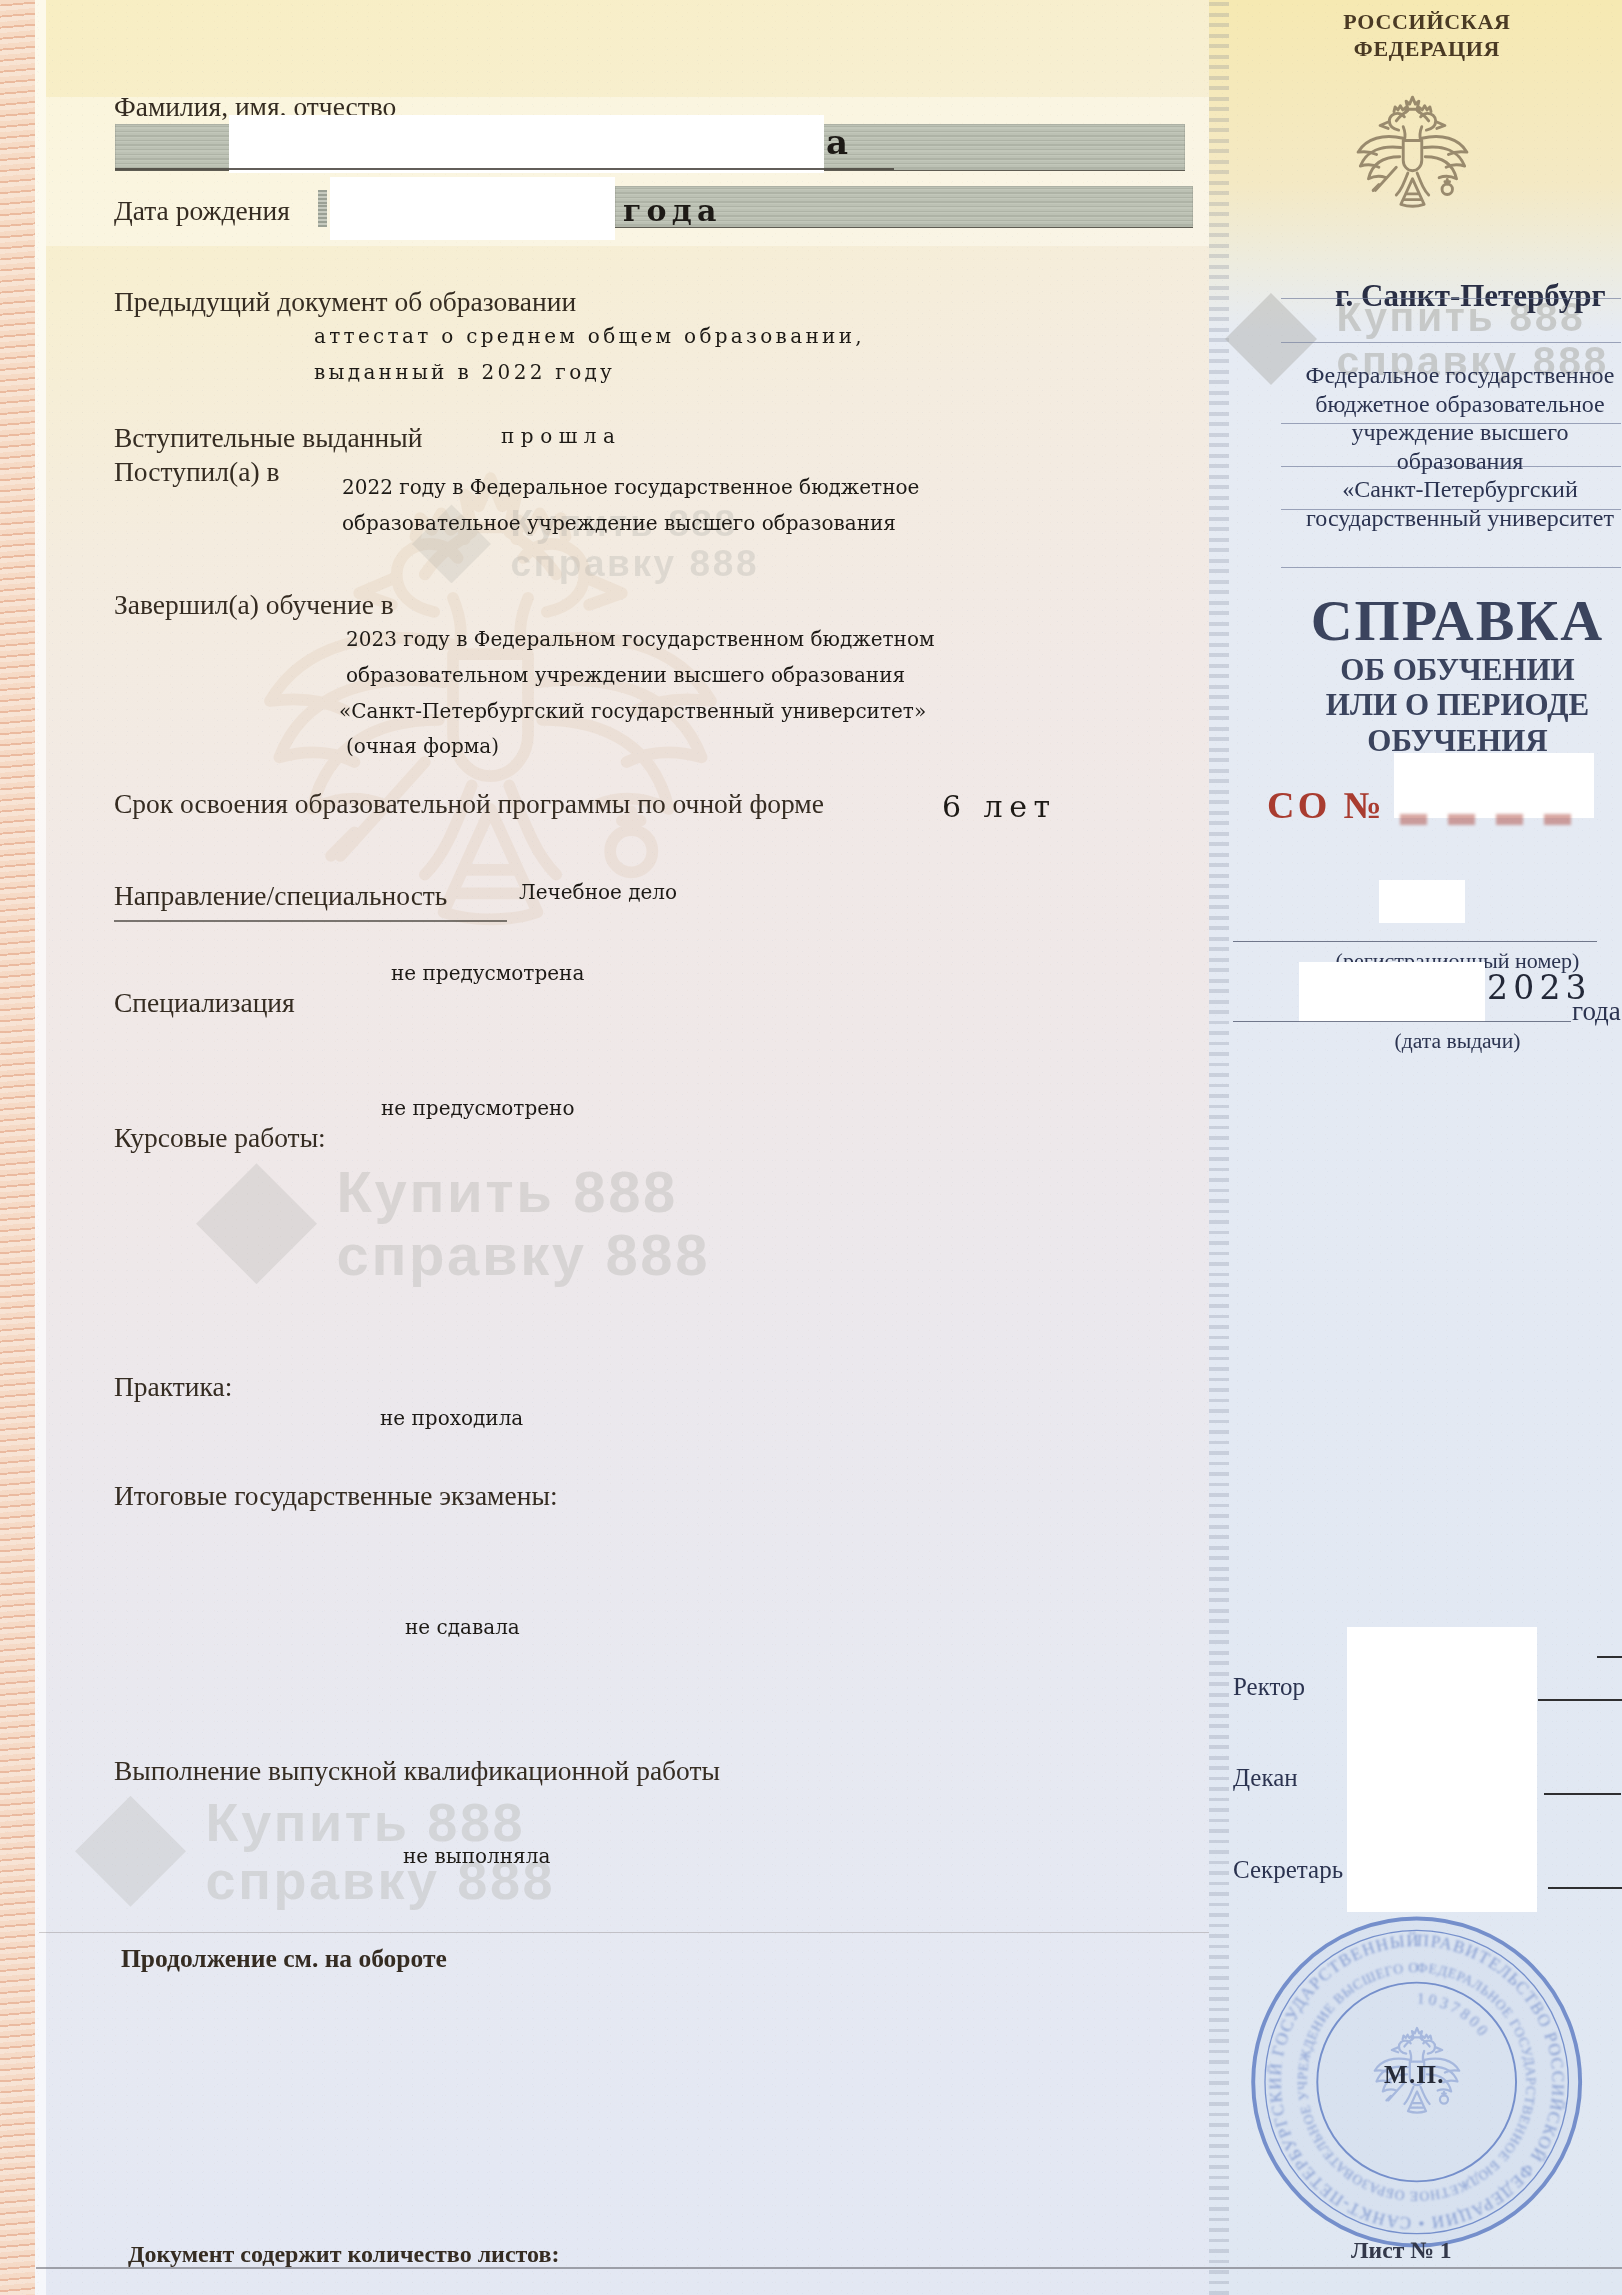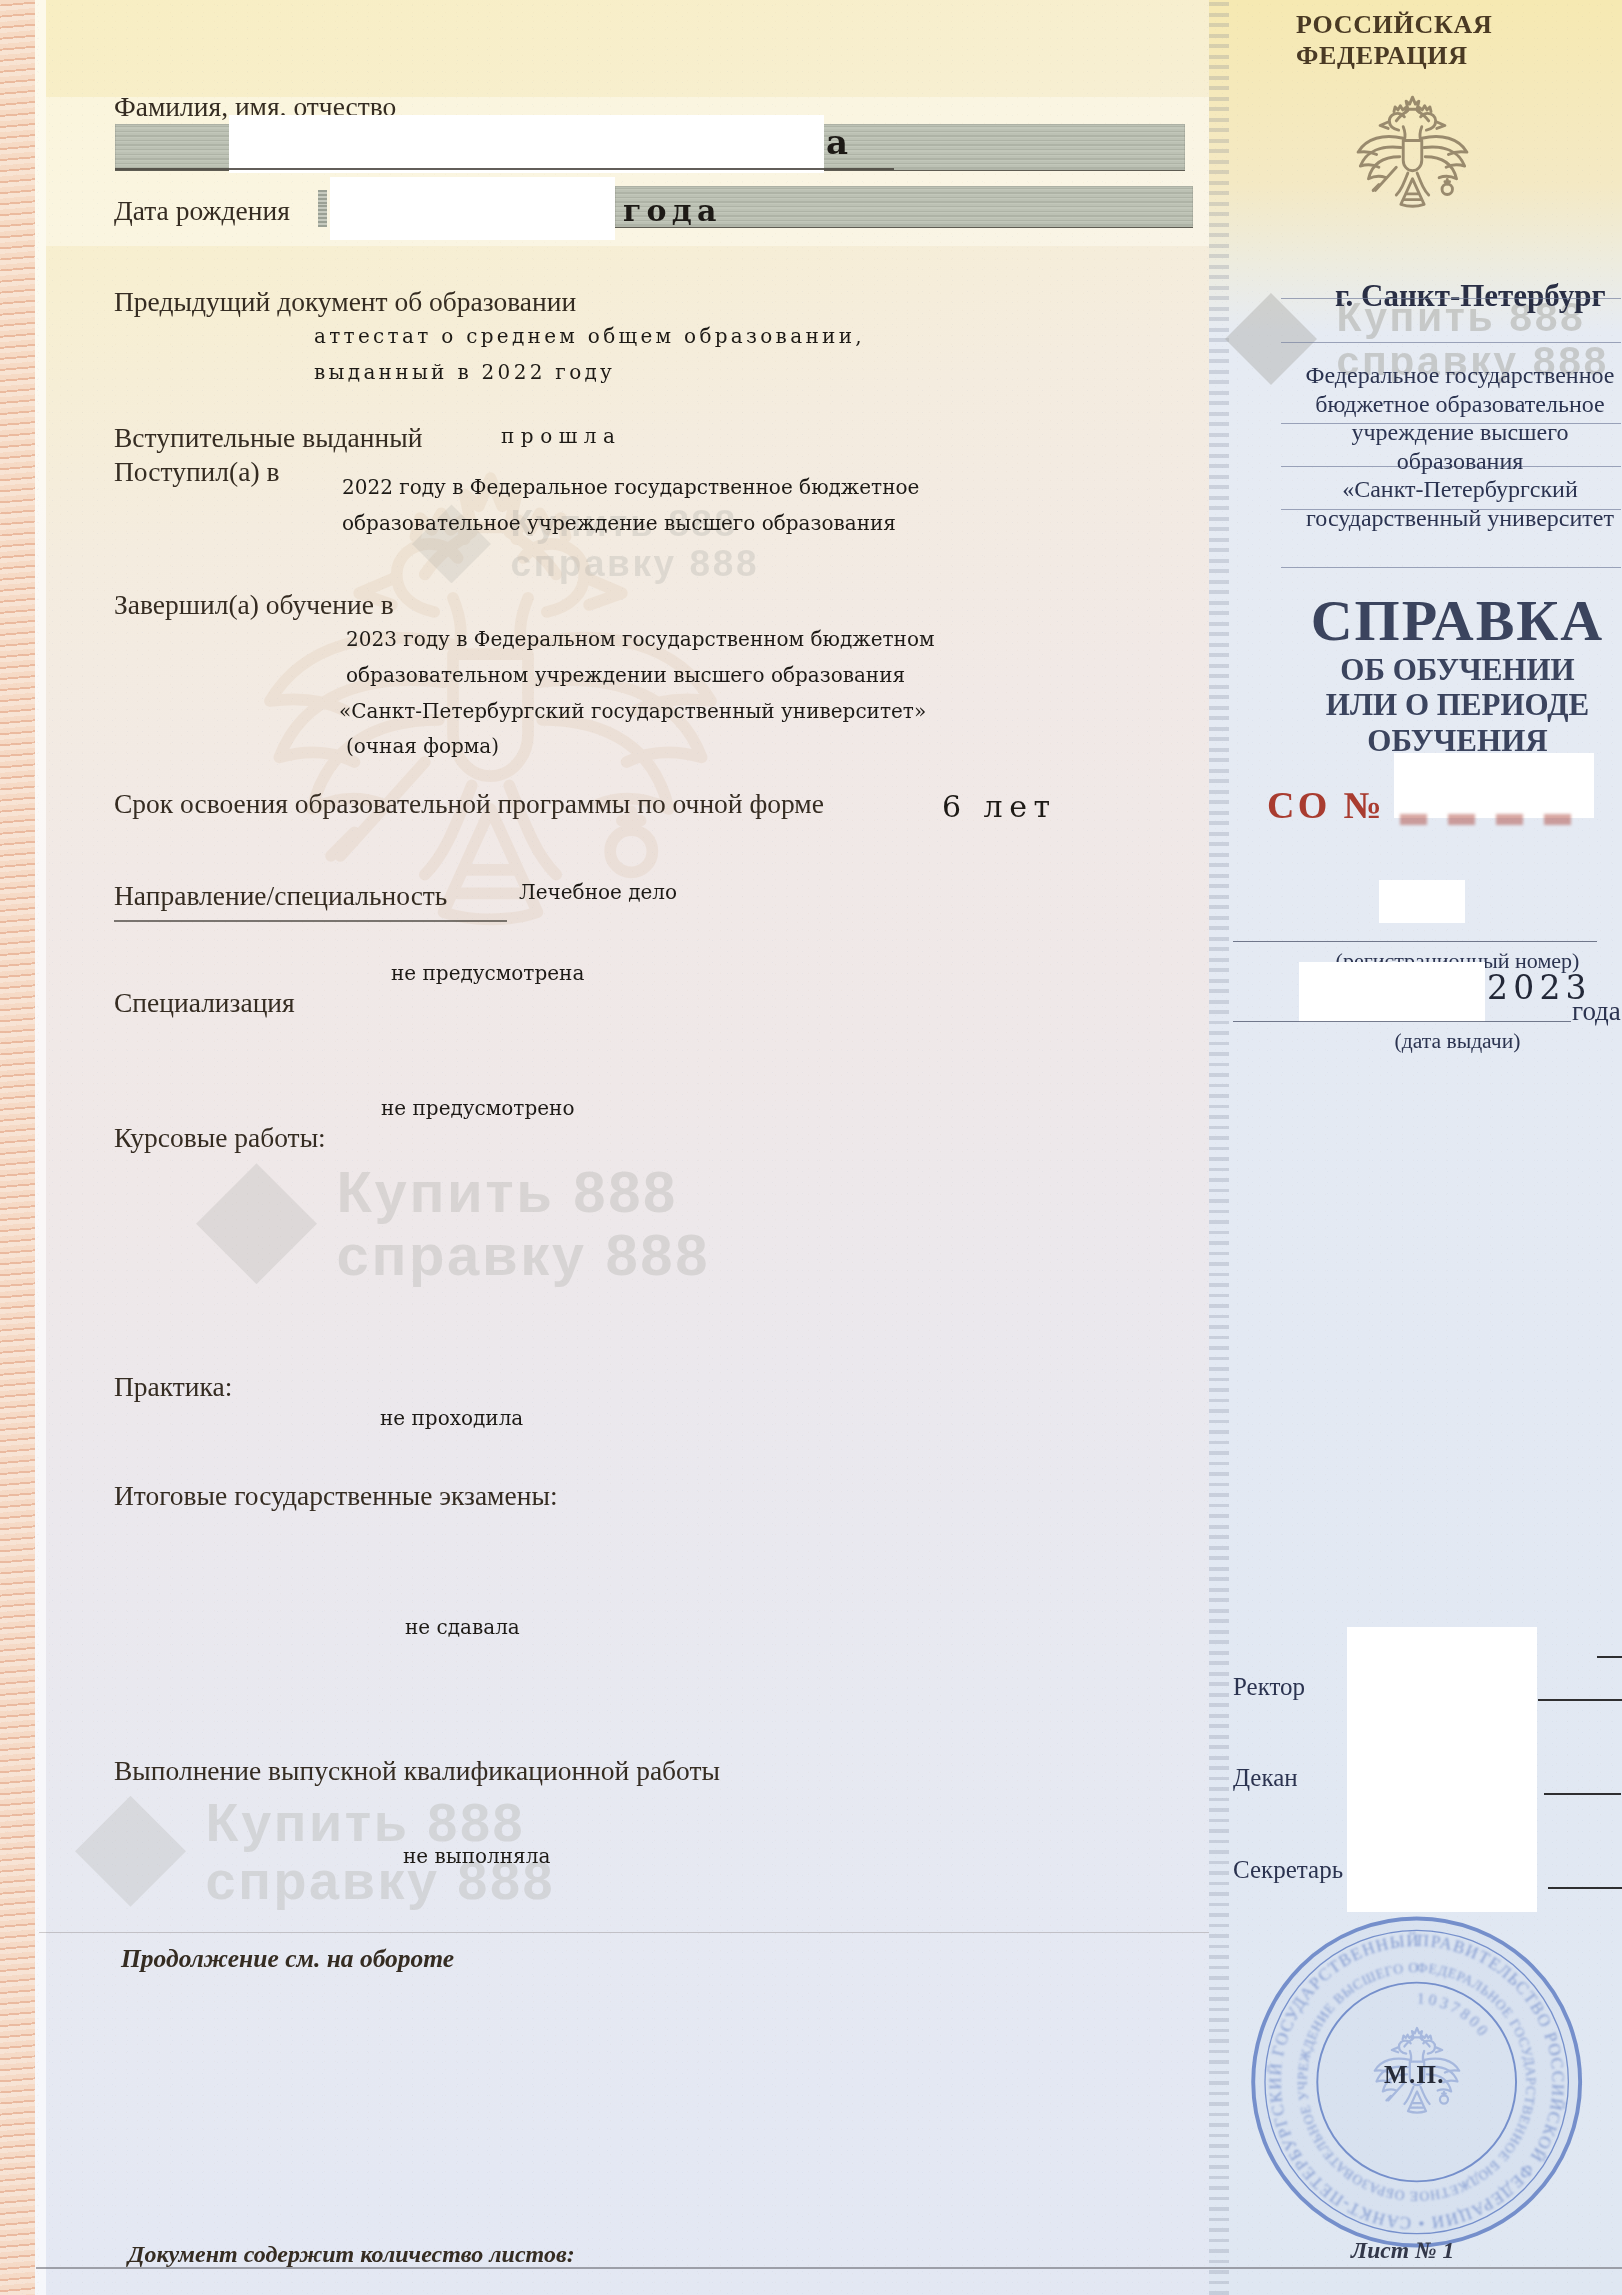--- a/index.html
+++ b/index.html
@@ -16,21 +16,21 @@
      background:repeating-linear-gradient(175deg,#f6d9c4 0 4.6px,#eab79b 4.6px 6.5px,#f8e3d3 6.5px 11px);opacity:.95;}
   .edge2{left:35px;top:0;width:10.5px;height:2295px;background:rgba(255,255,255,.65);}
   .fio-block{left:46px;top:97px;width:1163px;height:149px;background:rgba(253,251,242,.5);}
   .right-panel{left:1209px;top:0;width:414px;height:2295px;
      background:linear-gradient(180deg,#f6e9b2 0%,#f4e9c4 8%,#edecdf 11.5%,#e6ebf3 14.5%,#e3e9f3 60%,#dfe7f2 100%);}
   .spine{left:1209px;top:0;width:19.6px;height:2295px;opacity:.45;
      background:repeating-linear-gradient(0deg,rgba(110,118,140,.5) 0 3.9px,transparent 3.9px 10.5px);}
   
   .lbl{font-size:27.5px;line-height:1.1;color:#352c22;}
   .val{font-family:"DejaVu Serif","Liberation Serif",serif;font-size:20px;line-height:1.1;color:#1d1a16;white-space:pre;} .sp10{letter-spacing:6.5px;} .sp5{letter-spacing:3.3px;} .sp8{letter-spacing:5.2px;}
-  .it{font-style:italic;}
+  .it{}
   .grey-bar{background:repeating-linear-gradient(0deg,#c2c7ba 0 1.3px,#aeb3a6 1.3px 2.6px,#bcc1b4 2.6px 4.6px);
             border-bottom:1.3px solid rgba(70,66,58,.8);box-shadow:inset 0 0 0 0.7px rgba(90,90,80,.2);}
   .white-box{background:#ffffff;}
   .dark-line{background:#46423c;height:2px;opacity:.85;}
   .rline{background:#78829e;height:1.3px;opacity:.7;}
   .sig-line{background:#2e2e30;height:2px;}
   .inst{font-size:24px;line-height:1.19;color:#2b3350;text-align:center;}
   .cert-title{font-weight:700;font-size:58px;letter-spacing:2px;color:#3b445e;text-align:center;line-height:1;}
   .cert-sub{font-weight:700;font-size:31px;color:#3b445e;text-align:center;line-height:1.14;}
   .series{font-weight:700;font-size:38px;letter-spacing:3.3px;color:#a93c30;}
@@ -173,21 +173,21 @@
 
   <div class="abs lbl" style="left:114px;top:1756px">Выполнение выпускной квалификационной работы</div>
   <div class="abs val" style="left:403px;top:1845px">не выполняла</div>
 
   <div class="abs" style="left:39px;top:1932px;width:1170px;height:1.3px;background:rgba(110,100,95,.3)"></div>
   <div class="abs lbl it" style="left:121px;top:1945px;font-size:25.5px;font-weight:700">Продолжение см. на обороте</div>
 
   <div class="abs lbl it" style="left:128px;top:2241px;font-size:24px;font-weight:700">Документ содержит количество листов:</div>
   <div class="abs" style="left:36px;top:2267px;width:1587px;height:2px;background:#62626a;opacity:.55"></div>
 
-  <div class="abs" style="left:1296px;top:9.2px;width:262px;text-align:left;font-weight:700;font-size:26px;line-height:1.2;color:#4a3a24;letter-spacing:0.7px">
+  <div class="abs" style="left:1296px;top:9.2px;width:262px;text-align:center;font-weight:700;font-size:22px;line-height:1.2;color:#4a3a24;letter-spacing:0.7px">
     <div>РОССИЙСКАЯ</div>
     <div>ФЕДЕРАЦИЯ</div>
   </div>
 
   <svg class="abs" style="left:1343px;top:80px;color:#8a7a5f;opacity:.85" width="139" height="186" viewBox="0 0 240 280">
     <use href="#eagle"></use>
   </svg>
 
   <div class="abs" style="left:1335px;top:278px;width:288px;text-align:left;font-weight:700;font-size:31px;color:#2a2f45">г. Санкт-Петербург</div>
 

